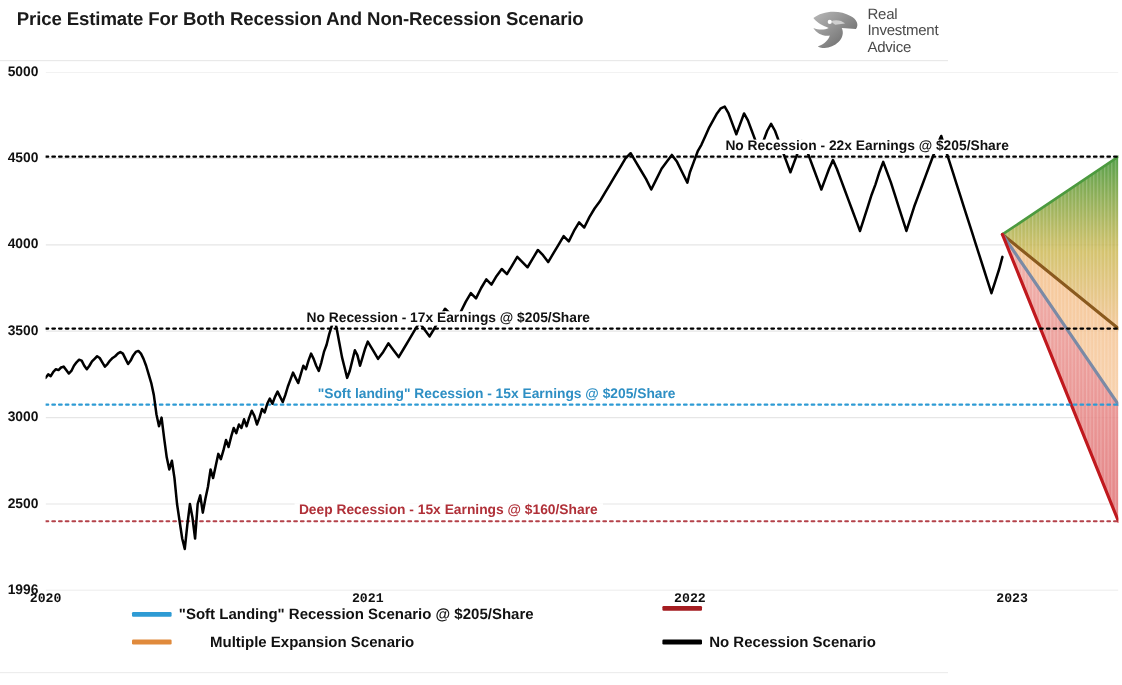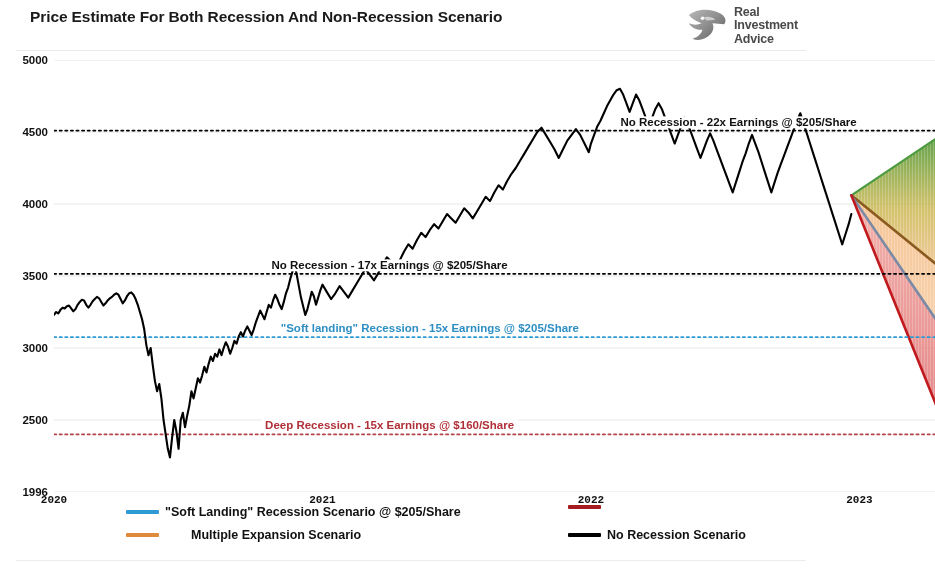--- a/index.html
+++ b/index.html
@@ -4,32 +4,32 @@
 <style>
   * { box-sizing: border-box; }
   html, body { margin:0; padding:0; }
   body {
     width:935px; height:571px;
     background:#ffffff;
     font-family:"Liberation Sans", sans-serif;
     overflow:hidden;
     position:relative;
   }
-  #root { position:relative; width:790px; height:571px;margin-left:16px; }
+  #root { position:relative; width:790px; height:571px; }
 
   
   .title {
     position:absolute; left:14px; top:8px;
     font-size:15.5px; font-weight:bold; color:#1a1a1a;
     letter-spacing:-0.1px; white-space:nowrap;
   }
   .logo { position:absolute; right:8px; top:6px; display:flex; align-items:center; gap:5px; }
   .logo-mark { width:44px; height:40px; display:block; }
   .logo-text {
-    font-size:12.5px; font-weight:bold; color:#4a4a4a; line-height:1.07;
+    font-size:12.5px; font-weight:normal; color:#4a4a4a; line-height:1.07;
     letter-spacing:-0.2px;
   }
   .header-rule {
     position:absolute; left:0; right:0; top:50px; height:1px; background:#e9e9e9;
   }
 
   
   #plot {
     position:absolute;
     left:38px; top:60px;

